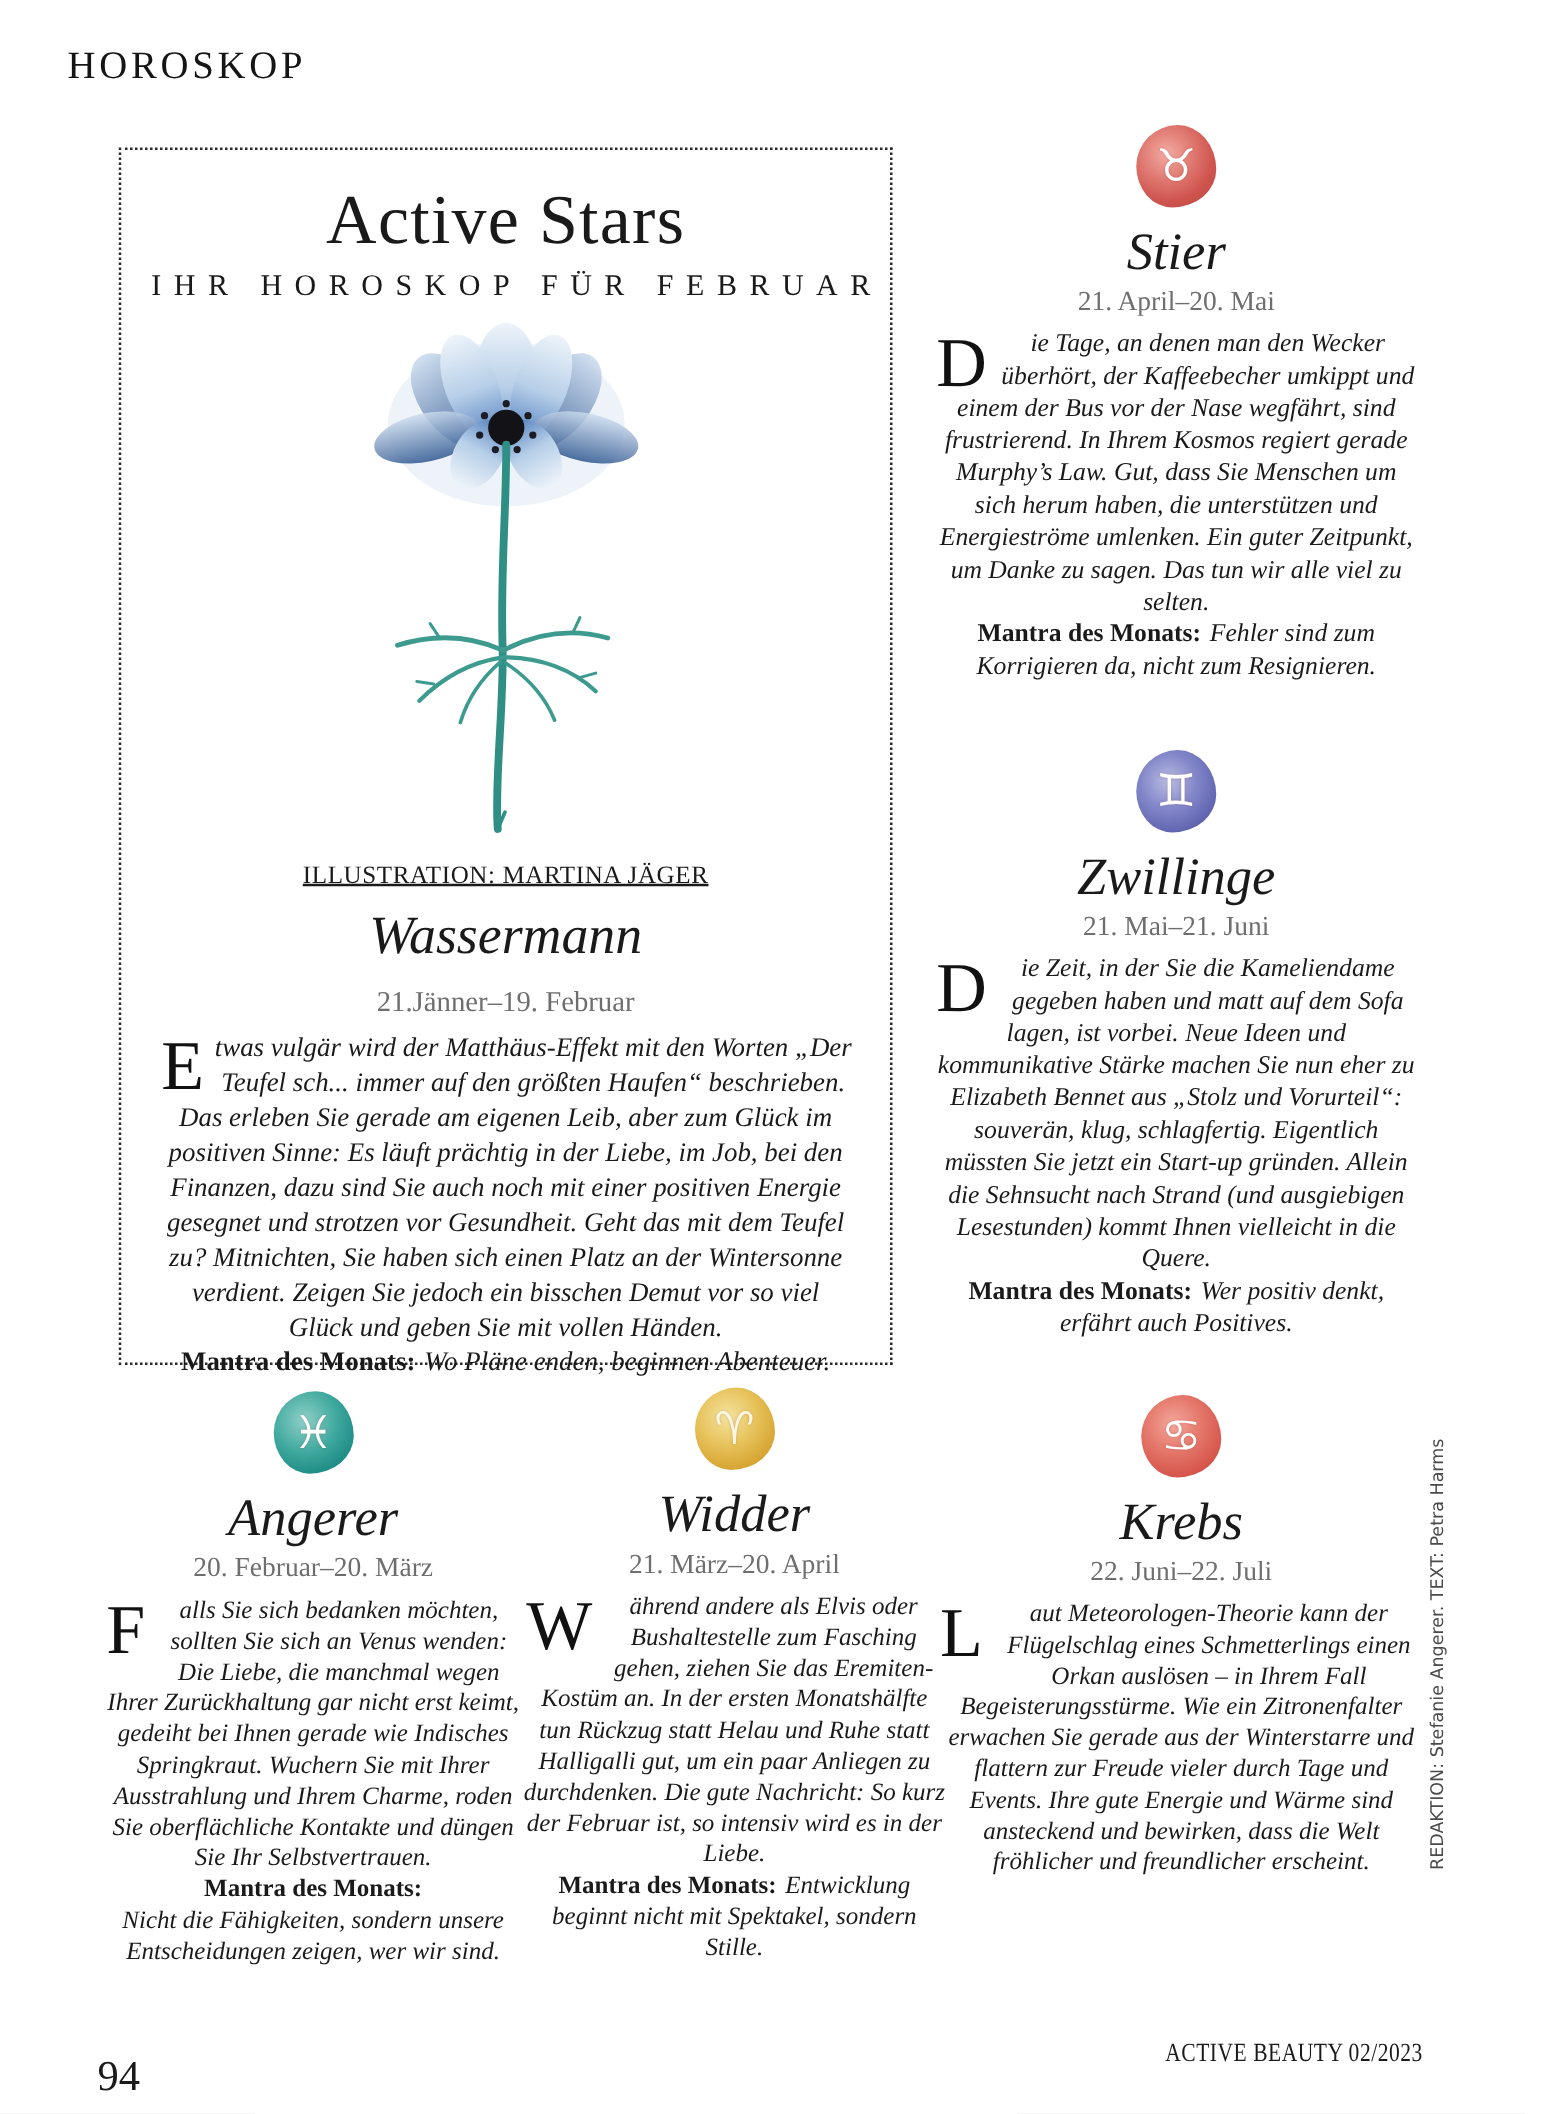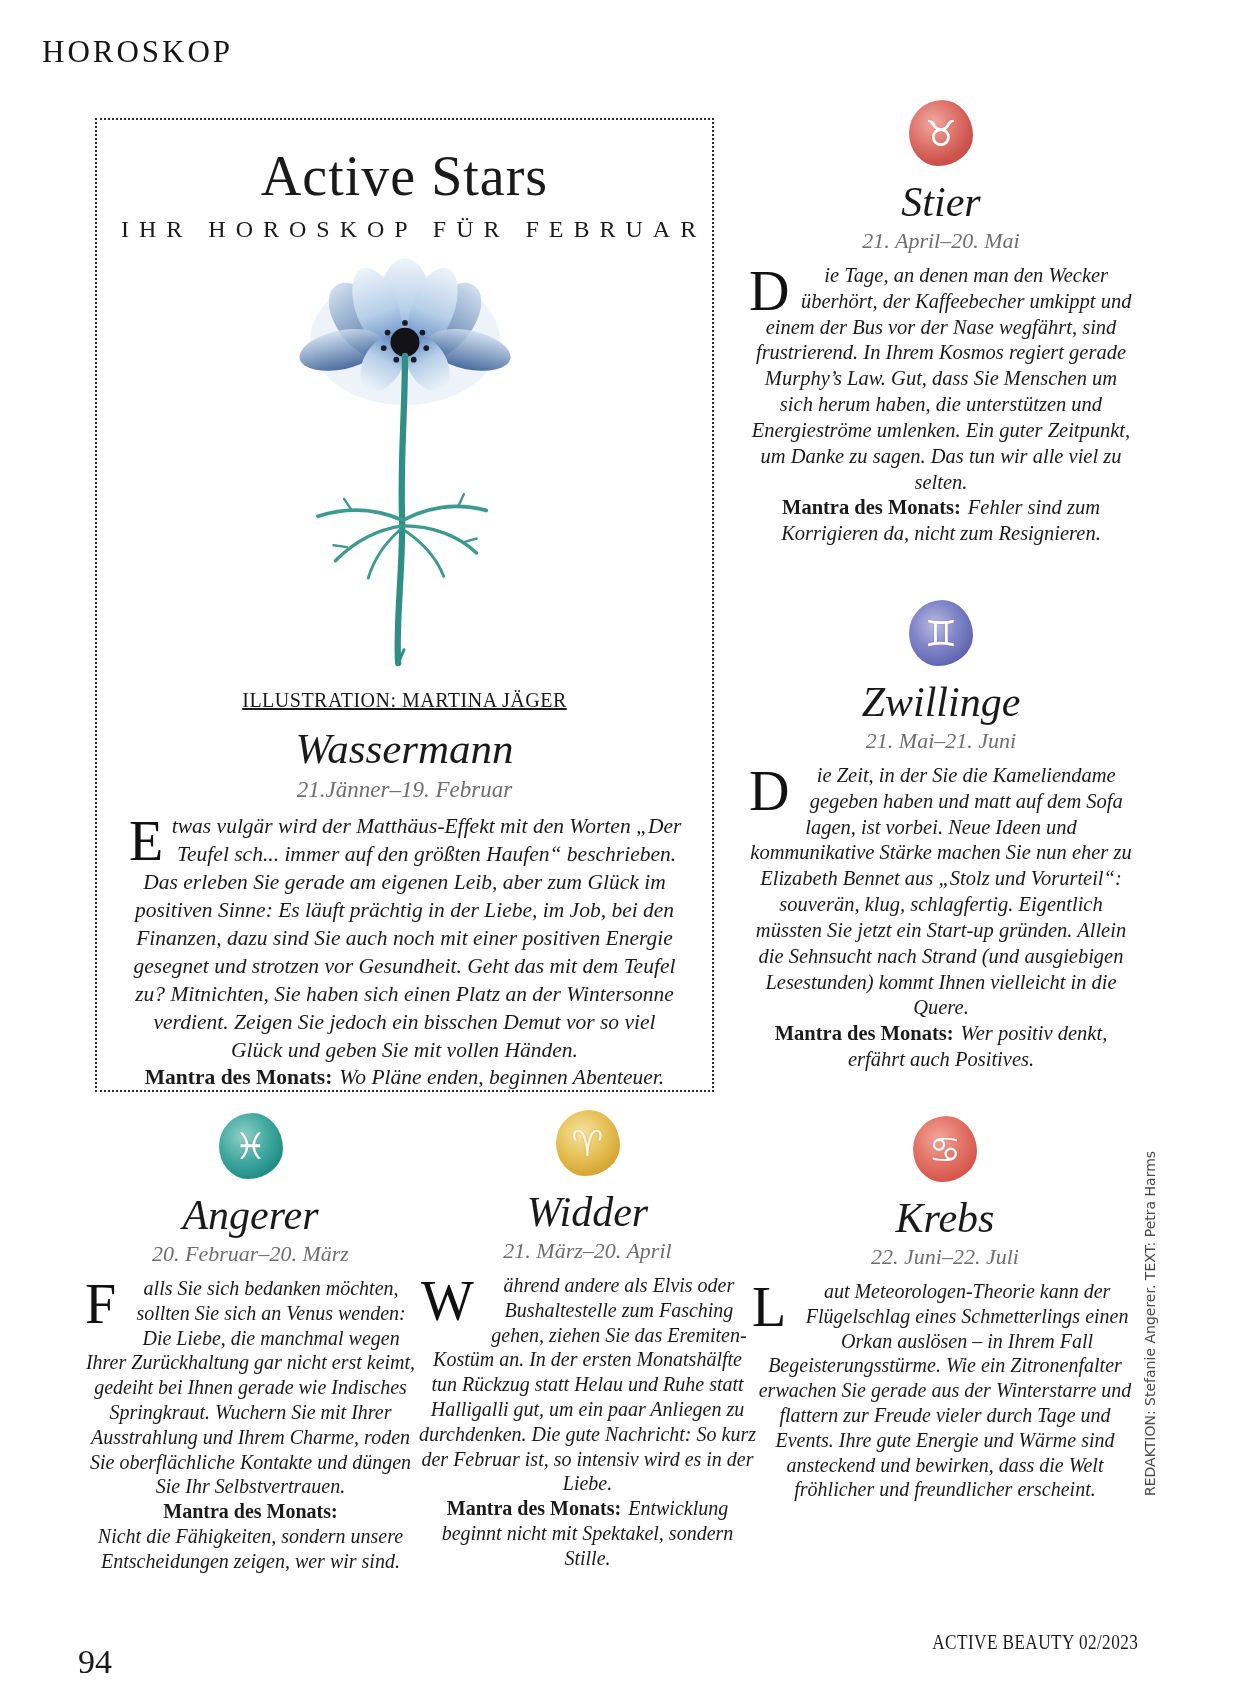--- a/index.html
+++ b/index.html
@@ -2,35 +2,35 @@
 <html><head>
 <meta charset="utf-8">
 <style>
   html,body { margin:0; padding:0; background:#e9e9e9; }
   .page {
     position:relative; width:1250px; height:1691px; margin:0 auto;
     background:#ffffff; overflow:hidden;
     font-family:"Liberation Serif", serif; color:#1a1a1a;
   }
   .kicker {
-    position:absolute; left:42px; top:34px;
+    position:absolute; left:54px; top:34px;
     font-size:31px; letter-spacing:3px; color:#151515;
   }
   
   .feature-box {
     position:absolute; left:95px; top:118px; width:619px; height:974px;
     border:2.5px dotted #2b2b2b; box-sizing:border-box;
     text-align:center; padding:16px 24px 0;
   }
   .feature-title { font-size:56px; font-weight:normal; margin:8px 0 0; letter-spacing:1px; }
   .feature-subtitle { font-size:24px; letter-spacing:10px; margin-top:8px; white-space:nowrap; }
   .flower { height:440px; margin-top:4px; }
   .illu-credit { font-size:20px; letter-spacing:0.5px; margin-top:2px;text-decoration:underline; }
-  .sign-name { font-style:italic; font-size:43px; font-weight:normal; margin:12px 0 4px; }
-  .sign-date { font-style:italic; font-size:23px; color:#6e6e6e; margin-top:2px; }
+  .sign-name { font-style:italic; font-size:43px; font-weight:normal; margin:12px 0 16px; }
+  .sign-date { font-size:23px; color:#6e6e6e; margin-top:2px; }
   .sign-body { font-style:italic; text-align:center; }
   .feature-box .sign-body { margin:10px 6px 0; font-size:21.5px; line-height:1.3; }
   .body-text { margin:0; }
   .dropcap {
     float:left; font-style:normal; font-size:56px; line-height:0.8;
     margin:6px 8px 0 2px; color:#111;
   }
   .mantra-label { font-style:normal; font-weight:bold; margin-right:7px; }
   .label-block .mantra-label { display:block; margin-right:0; }
   

